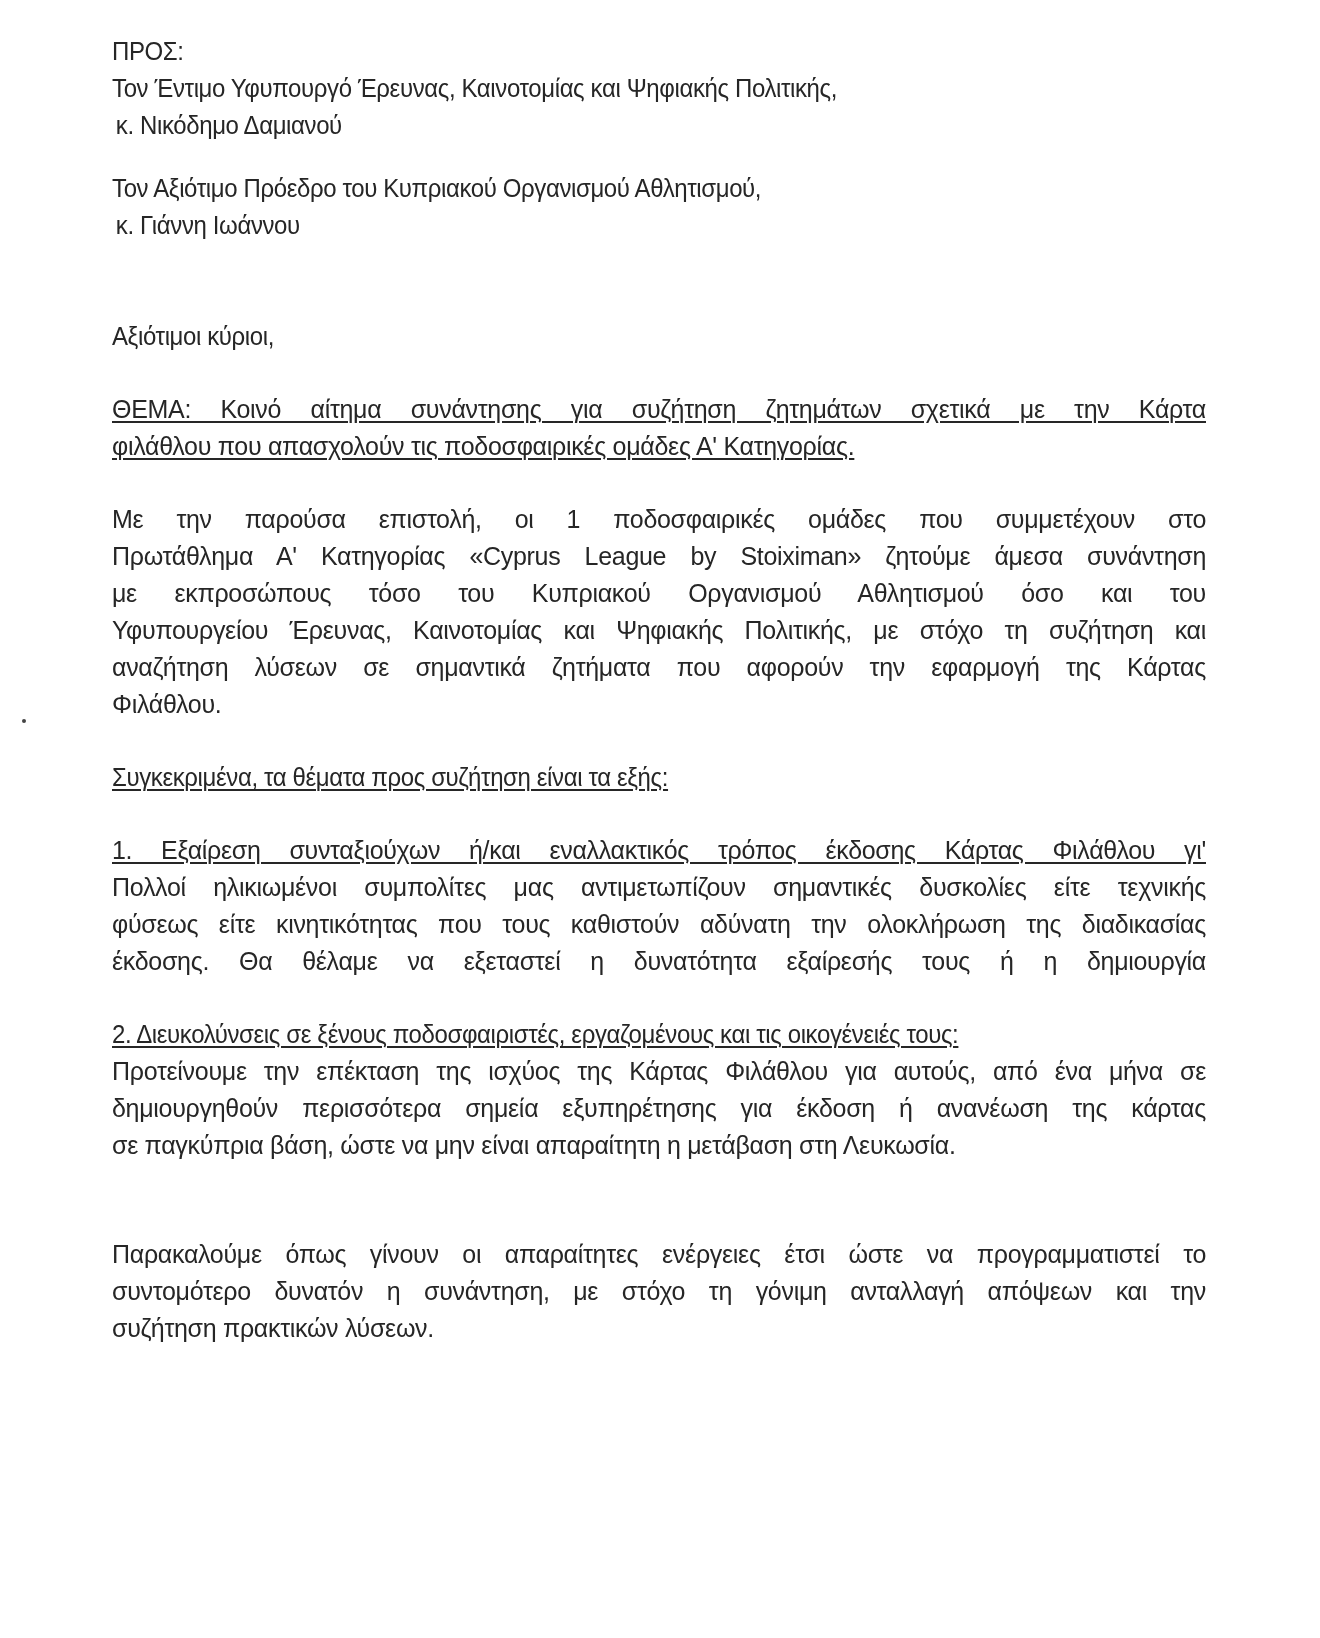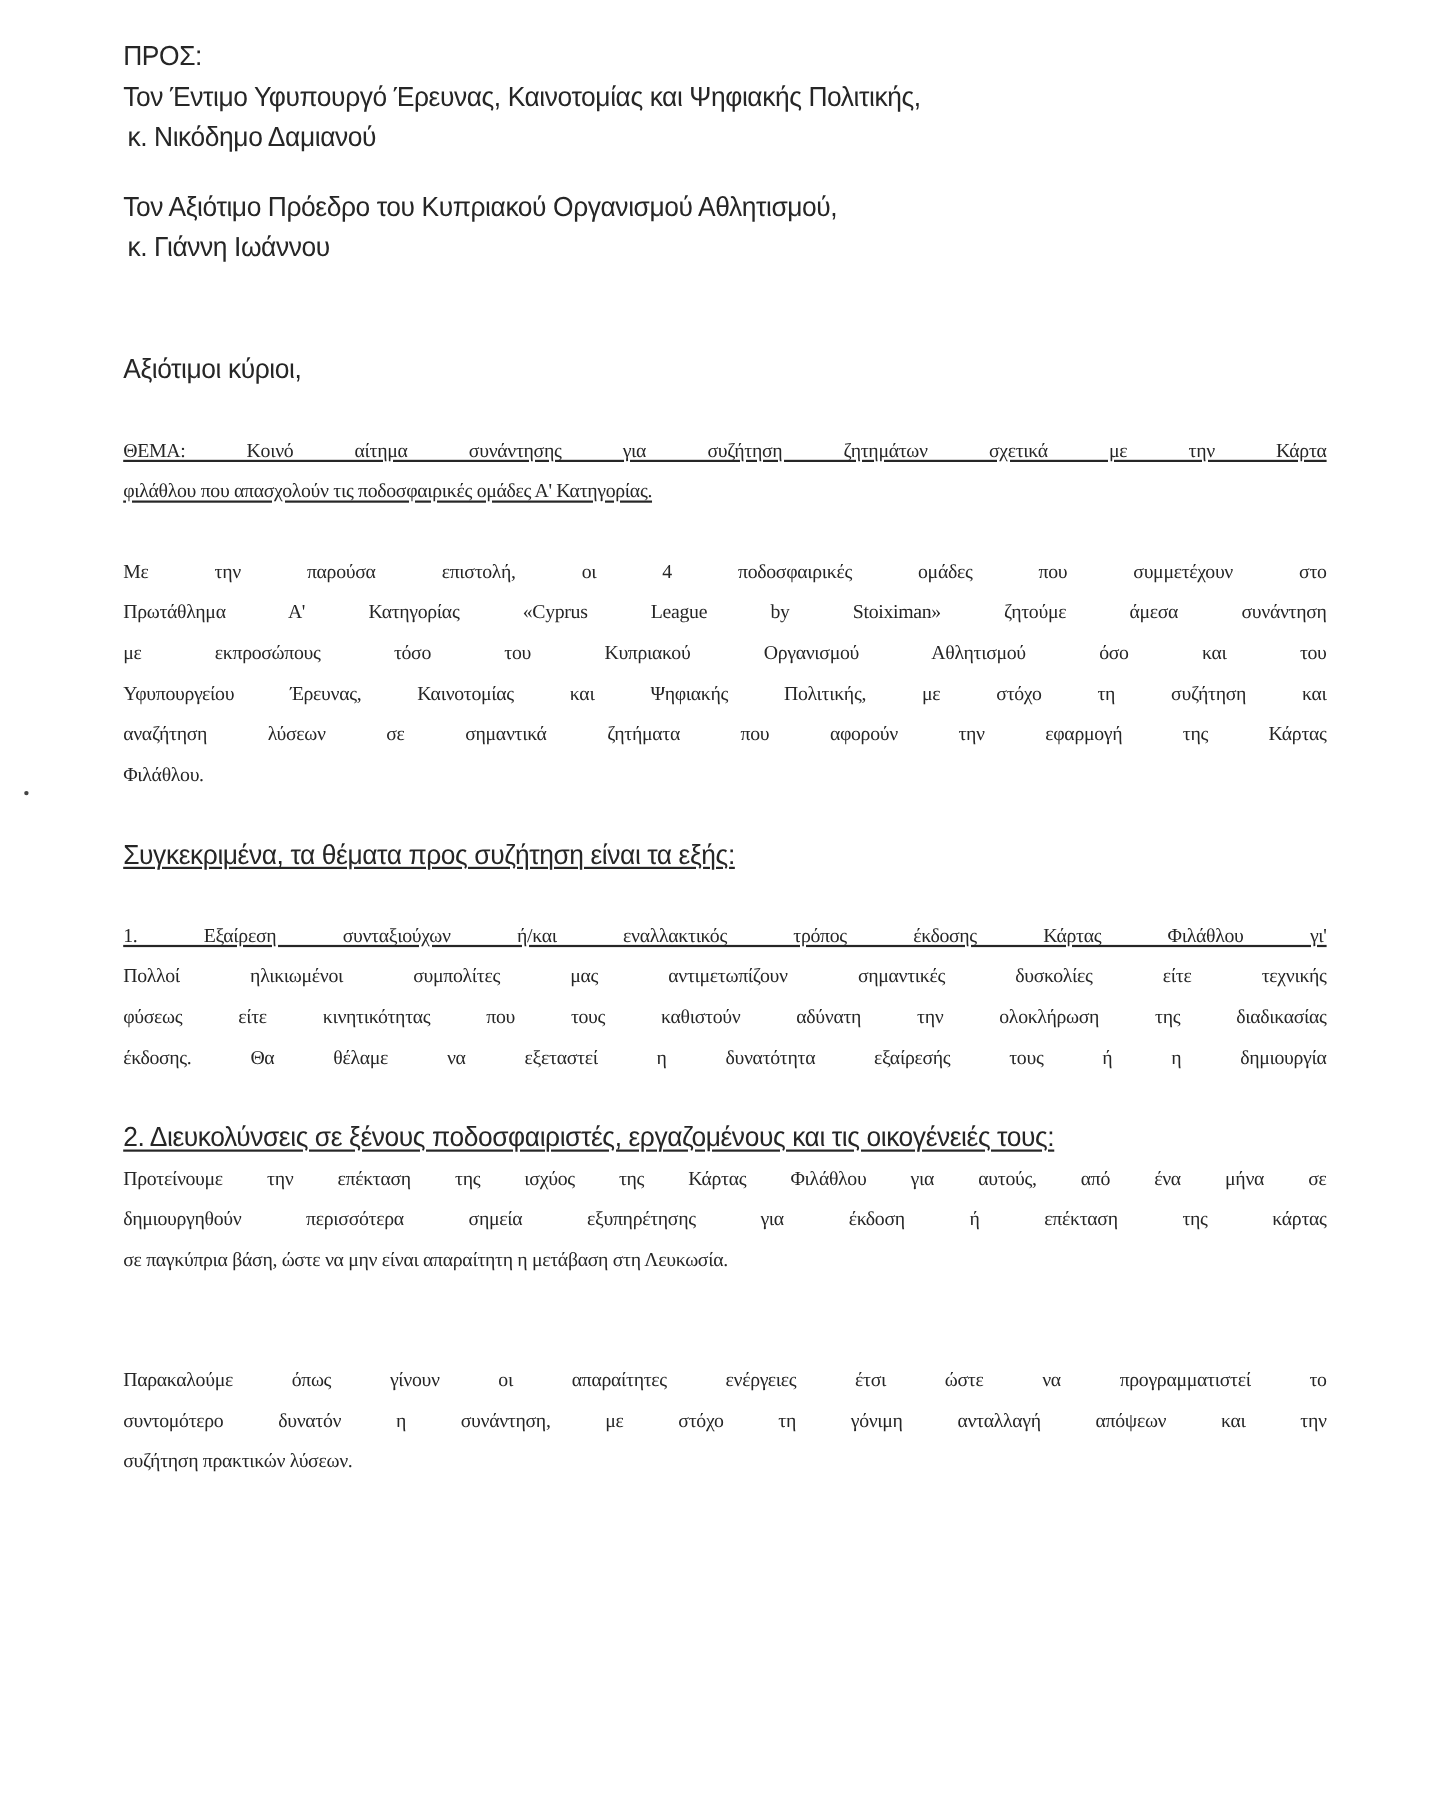--- a/index.html
+++ b/index.html
@@ -24,27 +24,26 @@
   .line {
     font-size: 25px;
     line-height: 37px;
     letter-spacing: -0.4px;
     white-space: nowrap;
     transform: scaleX(0.96);
     transform-origin: left center;
   }
   .indent { padding-left: 4px; }
   .justify {
-    font-size: 18px;
+    font-size: 25px;
     line-height: 37px;
     letter-spacing: -0.3px;
     text-align: justify;
     text-align-last: left;
     width: 1094px;
-    font-family: Liberation Serif, serif;
   }
   .justify .jl {
     display: block;
     text-align: justify;
     text-align-last: justify;
   }
   .justify .jl.last {
     text-align-last: left;
   }
   .u {
@@ -85,21 +84,21 @@
   <div class="line">Αξιότιμοι κύριοι,</div>
 
   <div class="gap-m"></div>
   <div class="justify u">
     <span class="jl">ΘΕΜΑ: Κοινό αίτημα συνάντησης για συζήτηση ζητημάτων σχετικά με την Κάρτα</span>
     <span class="jl last">φιλάθλου που απασχολούν τις ποδοσφαιρικές ομάδες Α' Κατηγορίας.</span>
   </div>
 
   <div class="gap-m"></div>
   <div class="justify">
-    <span class="jl">Με την παρούσα επιστολή, οι 4 ποδοσφαιρικές ομάδες που συμμετέχουν στο</span>
+    <span class="jl">Με την παρούσα επιστολή, οι 1 ποδοσφαιρικές ομάδες που συμμετέχουν στο</span>
     <span class="jl">Πρωτάθλημα Α' Κατηγορίας «Cyprus League by Stoiximan» ζητούμε άμεσα συνάντηση</span>
     <span class="jl">με εκπροσώπους τόσο του Κυπριακού Οργανισμού Αθλητισμού όσο και του</span>
     <span class="jl">Υφυπουργείου Έρευνας, Καινοτομίας και Ψηφιακής Πολιτικής, με στόχο τη συζήτηση και</span>
     <span class="jl">αναζήτηση λύσεων σε σημαντικά ζητήματα που αφορούν την εφαρμογή της Κάρτας</span>
     <span class="jl last">Φιλάθλου.</span>
   </div>
 
   <div class="gap-m"></div>
   <div class="line u">Συγκεκριμένα, τα θέματα προς συζήτηση είναι τα εξής:</div>
 
@@ -113,21 +112,21 @@
       <span class="jl">φύσεως είτε κινητικότητας που τους καθιστούν αδύνατη την ολοκλήρωση της διαδικασίας</span>
       <span class="jl">έκδοσης. Θα θέλαμε να εξεταστεί η δυνατότητα εξαίρεσής τους ή η δημιουργία</span>
     </div>
   </div>
 
   <div class="gap-m"></div>
   <div>
     <div class="line u">2. Διευκολύνσεις σε ξένους ποδοσφαιριστές, εργαζομένους και τις οικογένειές τους:</div>
     <div class="justify">
       <span class="jl">Προτείνουμε την επέκταση της ισχύος της Κάρτας Φιλάθλου για αυτούς, από ένα μήνα σε</span>
-      <span class="jl">δημιουργηθούν περισσότερα σημεία εξυπηρέτησης για έκδοση ή επέκταση της κάρτας</span>
+      <span class="jl">δημιουργηθούν περισσότερα σημεία εξυπηρέτησης για έκδοση ή ανανέωση της κάρτας</span>
       <span class="jl last">σε παγκύπρια βάση, ώστε να μην είναι απαραίτητη η μετάβαση στη Λευκωσία.</span>
     </div>
   </div>
 
   <div class="gap-m"></div>
 
   <div class="gap-m"></div>
   <div class="justify">
     <span class="jl">Παρακαλούμε όπως γίνουν οι απαραίτητες ενέργειες έτσι ώστε να προγραμματιστεί το</span>
     <span class="jl">συντομότερο δυνατόν η συνάντηση, με στόχο τη γόνιμη ανταλλαγή απόψεων και την</span>

